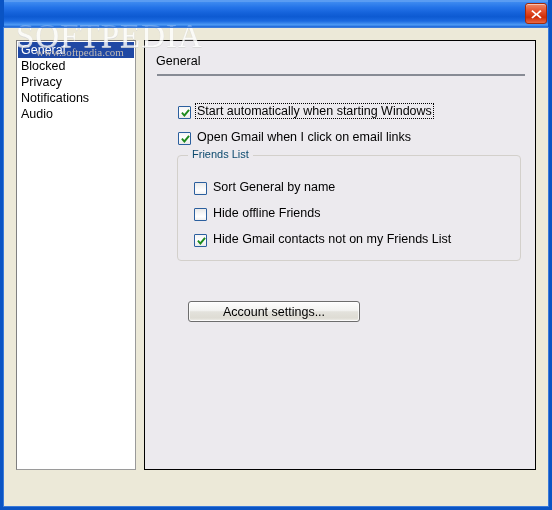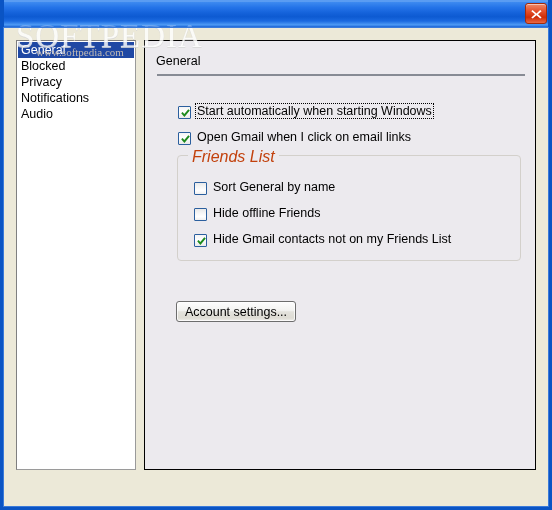--- a/index.html
+++ b/index.html
@@ -263,24 +263,23 @@
     box-sizing: border-box;
     border: 1px solid #d3d0cb;
     border-radius: 4px;
   }
   #friends-legend {
     position: absolute;
     left: 10px;
     top: -8px;
     background: #eceaee;
     padding: 0 4px;
-    font-size: 16px;
-    color: #c2410c;
-    white-space: nowrap;
-    font-style: italic;
+    font-size: 11px;
+    color: #0c4a6e;
+    white-space: nowrap;
   }
 
   
   .xp-button {
     position: absolute;
     box-sizing: border-box;
     font-family: "Liberation Sans", sans-serif;
     font-size: 12.5px;
     color: #000000;
     text-align: center;
@@ -295,23 +294,23 @@
     cursor: pointer;
     box-shadow: inset 0 0 0 1px rgba(255,255,255,0.75);
     white-space: nowrap;
   }
   .xp-button.default {
     border: 1px solid #2f5d9e;
     box-shadow: inset 0 0 0 1px rgba(255,255,255,0.8), 0 0 0 1px #4c7fc4;
   }
 
   #account-settings-btn {
-    left: 172px;
+    left: 184px;
     top: 273px;
-    width: 120px;
+    width: 172px;
     height: 21px;
     line-height: 19px;
   }
   #help-btn {
     left: 16px;
     top: 479px;
     width: 72px;
     height: 21px;
     line-height: 19px;
   }

